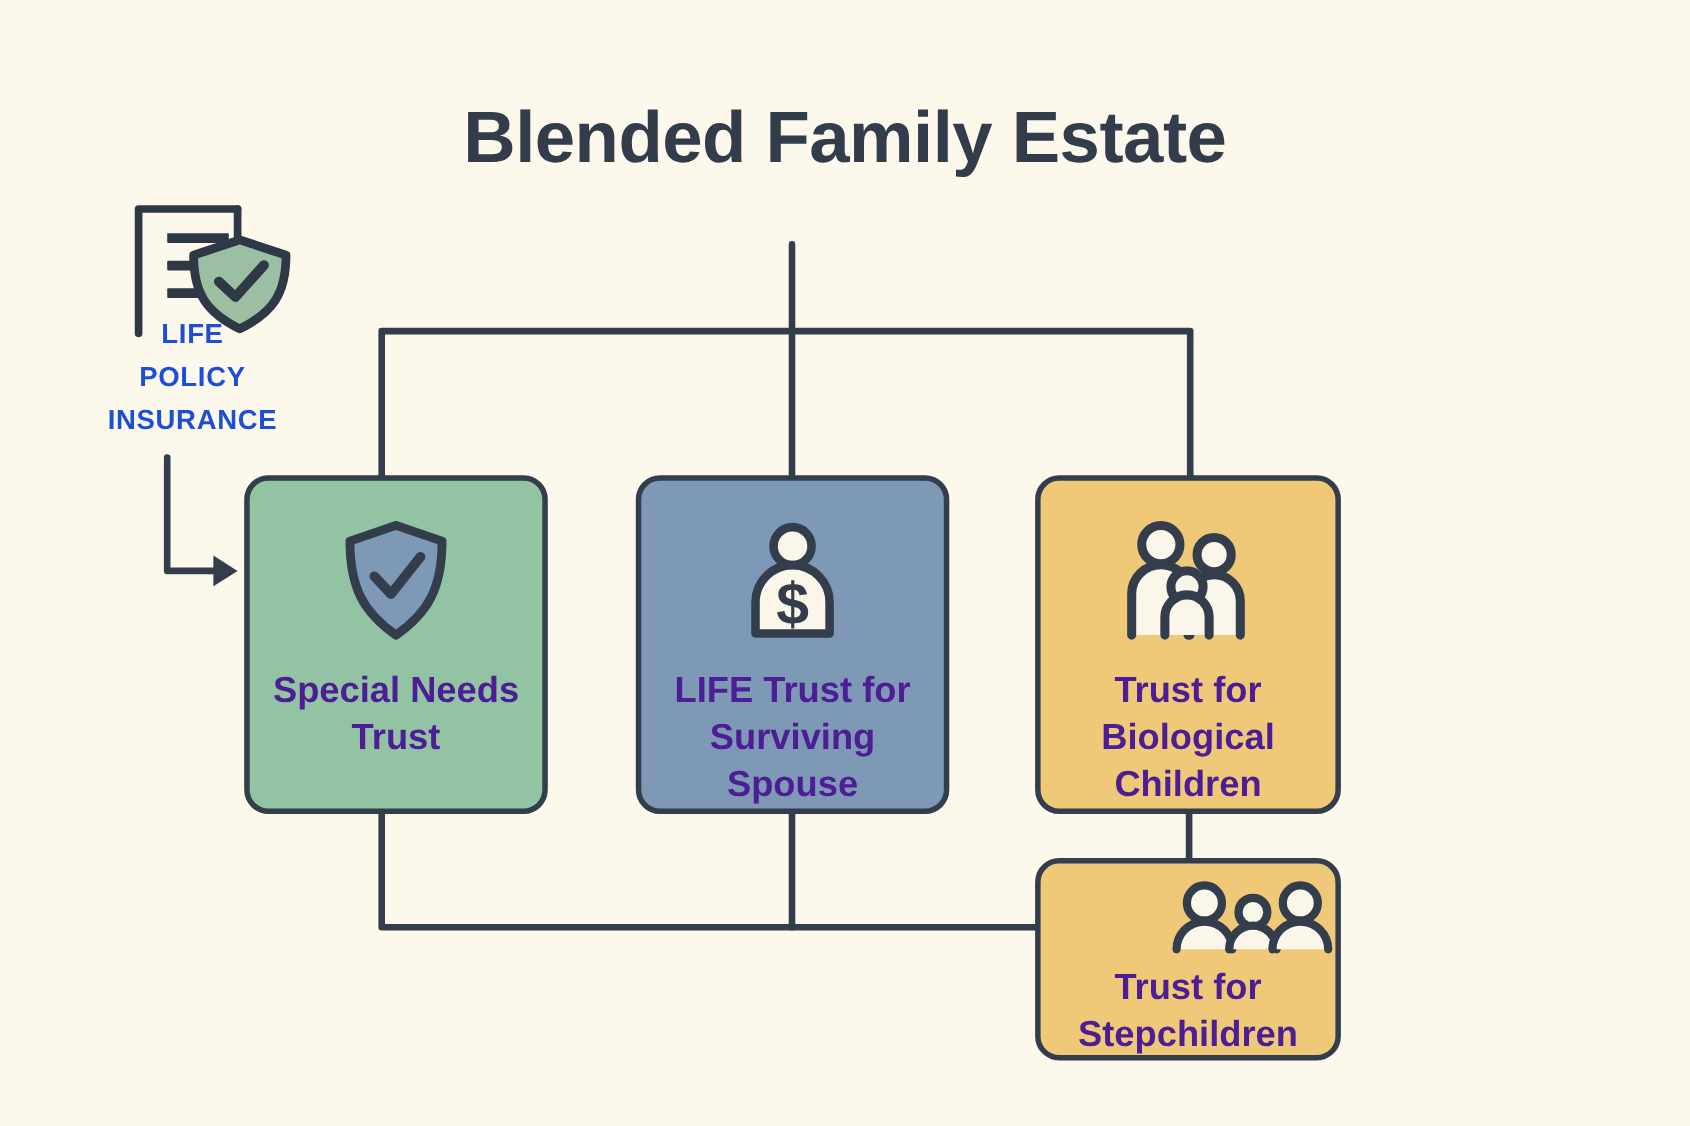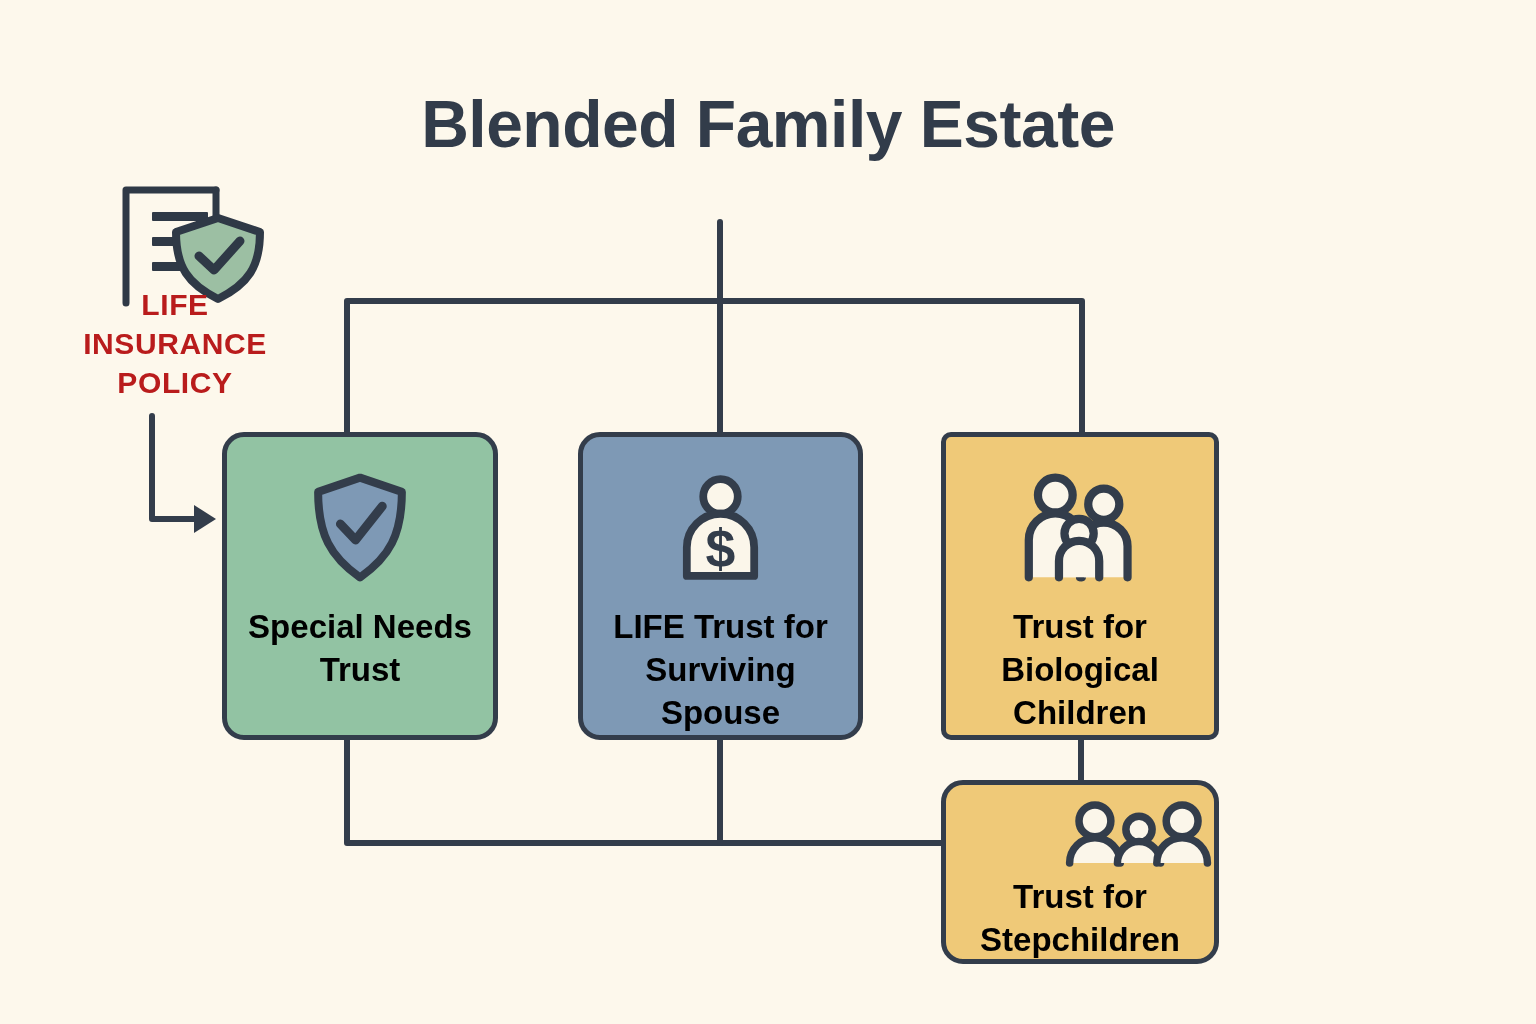--- a/index.html
+++ b/index.html
@@ -53,23 +53,23 @@
     top: 0;
     width: 180px;
     height: 125px;
   }
   .policy-caption {
     position: absolute;
     left: -5px;
     top: 100px;
     width: 240px;
     text-align: center;
-    font-size: 30px;
+    font-size: 25px;
     font-weight: bold;
-    color: #b91c1c;
+    color: #1d4ed8;
     letter-spacing: 0.6px;
     line-height: 39px;
   }
 
   
   .node {
     position: absolute;
     border: 5px solid #333d4b;
     border-radius: 22px;
     box-sizing: border-box;
@@ -84,21 +84,21 @@
     display: flex;
     align-items: center;
     justify-content: center;
   }
   .node .node-label {
     margin-top: 12px;
     width: 100%;
     text-align: center;
     font-size: 33px;
     font-weight: bold;
-    color: #000000;
+    color: #4c1d95;
     line-height: 43px;
     padding: 0 10px;
     box-sizing: border-box;
   }
 
   #node-special-needs {
     left: 222px;
     top: 432px;
     width: 276px;
     height: 308px;
@@ -110,21 +110,20 @@
     width: 285px;
     height: 308px;
     background: #7e99b5;
   }
   #node-biological {
     left: 941px;
     top: 432px;
     width: 278px;
     height: 308px;
     background: #efc978;
-    border-radius: 10px;
   }
   #node-stepchildren {
     left: 941px;
     top: 780px;
     width: 278px;
     height: 184px;
     background: #efc978;
     align-items: flex-end;
   }
   #node-stepchildren .node-icon {
@@ -171,22 +170,22 @@
         <rect x="64" y="27" width="56" height="9" rx="1" fill="#2f3946"></rect>
         <rect x="64" y="52" width="72" height="9" rx="1" fill="#2f3946"></rect>
         <rect x="64" y="77" width="72" height="9" rx="1" fill="#2f3946"></rect>
 
         <path d="M130,33 L172,47 C172,82 160,99 130,114 C100,99 88,82 88,47 Z" fill="#9cbfa3" stroke="#2f3946" stroke-width="8" stroke-linejoin="round"></path>
         <path d="M111,71 L126,85 L152,56" fill="none" stroke="#2f3946" stroke-width="9" stroke-linecap="round" stroke-linejoin="round"></path>
       </svg>
     </div>
     <div class="policy-caption">
       <div>LIFE</div>
+      <div>POLICY</div>
       <div>INSURANCE</div>
-      <div>POLICY</div>
     </div>
   </div>
 
   <div class="node" id="node-special-needs">
     <div class="node-icon">
       <svg viewBox="0 0 110 125" width="98" height="112" xmlns="http://www.w3.org/2000/svg">
         <path d="M55,6 L102,22 C102,70 88,95 55,118 C22,95 8,70 8,22 Z" fill="#7e99b5" stroke="#333d4b" stroke-width="9" stroke-linejoin="round"></path>
         <path d="M33,58 L50,76 L80,38" fill="none" stroke="#333d4b" stroke-width="10" stroke-linecap="round" stroke-linejoin="round"></path>
       </svg>
     </div>

